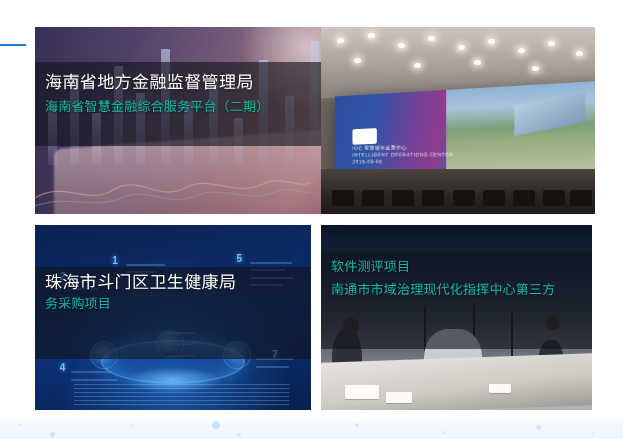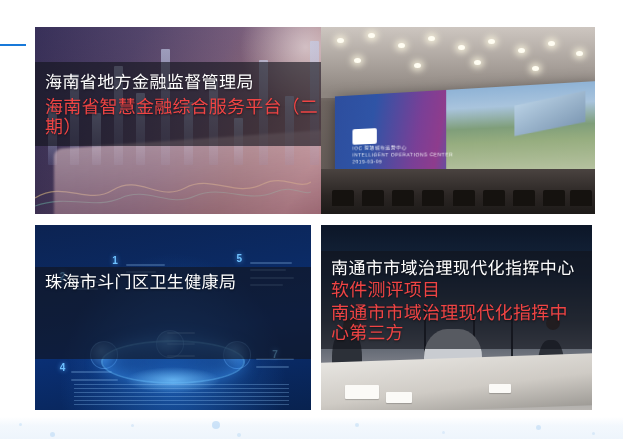--- a/index.html
+++ b/index.html
@@ -56,22 +56,22 @@
   }
   .card .ctitle {
     color: #ffffff;
     font-size: 17px;
     line-height: 23px;
     letter-spacing: 0.4px;
     white-space: nowrap;
     text-shadow: 0 1px 2px rgba(0,0,0,.55);
   }
   .card .csub {
-    color: #ef4444;
-    font-size: 18px;
+    color: #14b8a6;
+    font-size: 13px;
     line-height: 20px;
     letter-spacing: 0.2px;
     margin-top: 3px;
     text-shadow: 0 1px 2px rgba(0,0,0,.55);
   }
 
   
   #card-1 { left: 35px;  top: 27px;  width: 316px; height: 187px; }
   #card-2 { left: 321px; top: 27px;  width: 274px; height: 187px; }
   #card-3 { left: 35px;  top: 225px; width: 276px; height: 185px; }
@@ -453,20 +453,21 @@
       <div class="node" style="left:20%; bottom:22%;"></div>
       <div class="node" style="left:44%; bottom:28%;"></div>
       <div class="node" style="left:68%; bottom:22%;"></div>
       <div class="ring"></div>
       <div class="ring2"></div>
       <div class="footnote"></div>
     </div>
     <div class="overlay"></div>
     <div class="caption">
       <div class="ctitle">珠海市斗门区卫生健康局</div>
+      <div class="csub" style="margin-top:0">务采购项目</div>
     </div>
   </div>
 
   <div class="card" id="card-4">
     <div class="photo photo-meeting">
 
       <div class="mic" style="left:38%; top:44%; height:34%;"></div>
       <div class="mic" style="left:56%; top:42%; height:36%;"></div>
       <div class="mic" style="left:70%; top:46%; height:30%;"></div>
 
@@ -477,21 +478,20 @@
       <div class="head" style="left:83%; top:49%; width:14px; height:14px;"></div>
       <div class="person" style="left:80%; width:26px; height:32%;"></div>
 
       <div class="table"></div>
       <div class="paper" style="left:9%;  bottom:6%;  width:34px; height:14px;"></div>
       <div class="paper" style="left:24%; bottom:4%;  width:26px; height:11px;"></div>
       <div class="paper" style="left:62%; bottom:9%;  width:22px; height:9px;"></div>
     </div>
     <div class="overlay"></div>
     <div class="caption">
-      <div class="ctitle">南通市市域治理现代化指挥中心</div>
       <div class="csub" style="margin-top:0">软件测评项目</div>
       <div class="csub">南通市市域治理现代化指挥中心第三方</div>
     </div>
   </div>
 
   <div class="footer-band">
     <i style="left:3%;  top:26%; width:3px; height:3px; opacity:.5;"></i>
     <i style="left:8%;  top:66%; width:5px; height:5px; opacity:.6;"></i>
     <i style="left:21%; top:34%; width:3px; height:3px; opacity:.45;"></i>
     <i style="left:34%; top:18%; width:8px; height:8px; opacity:.75;"></i>

